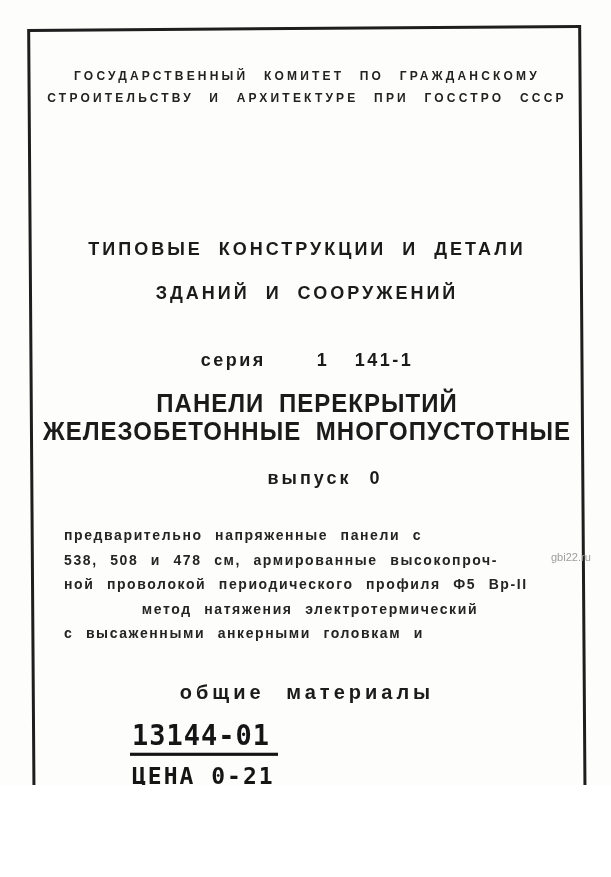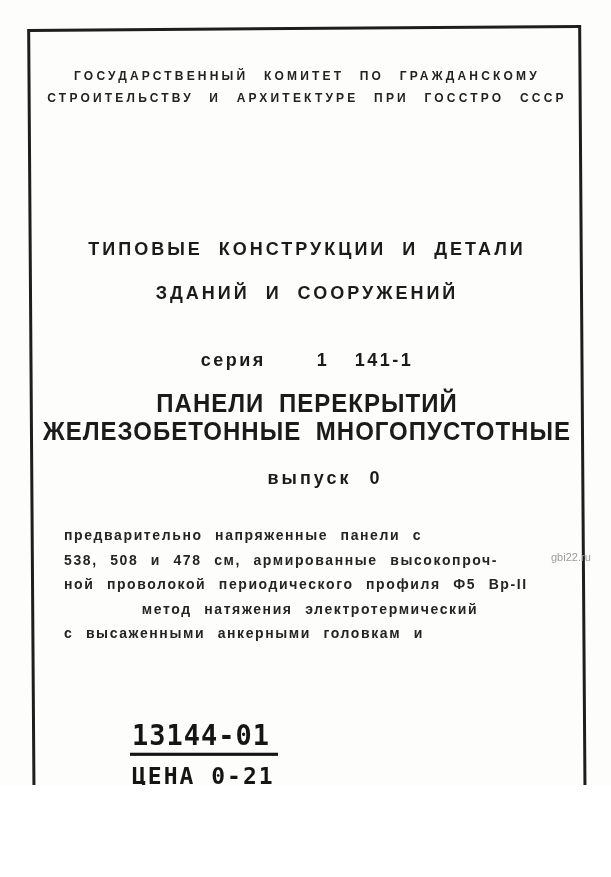--- a/index.html
+++ b/index.html
@@ -145,20 +145,21 @@
   <div class="txt issue-line"><span>выпуск</span>&nbsp;<span>0</span></div>
 
   <div class="description">
     <div class="d-line">предварительно  напряженные  панели  с</div>
     <div class="d-line">538, 508  и  478 см, армированные  высокопроч-</div>
     <div class="d-line">ной проволокой периодического профиля Ф5 Вр-II</div>
     <div class="d-line d-center">метод  натяжения  электротермический</div>
     <div class="d-line">с высаженными  анкерными  головкам и</div>
   </div>
 
+  <div class="txt materials-line">общие  материалы</div>
 
   <div class="stamp">
     <div class="stamp-number">13144-01</div>
     <div class="stamp-price">ЦЕНА 0-21</div>
   </div>
 
   <div class="watermark">gbi22.ru</div>
 
   <div class="artifact artifact-1"></div>
   <div class="artifact artifact-2"></div>

